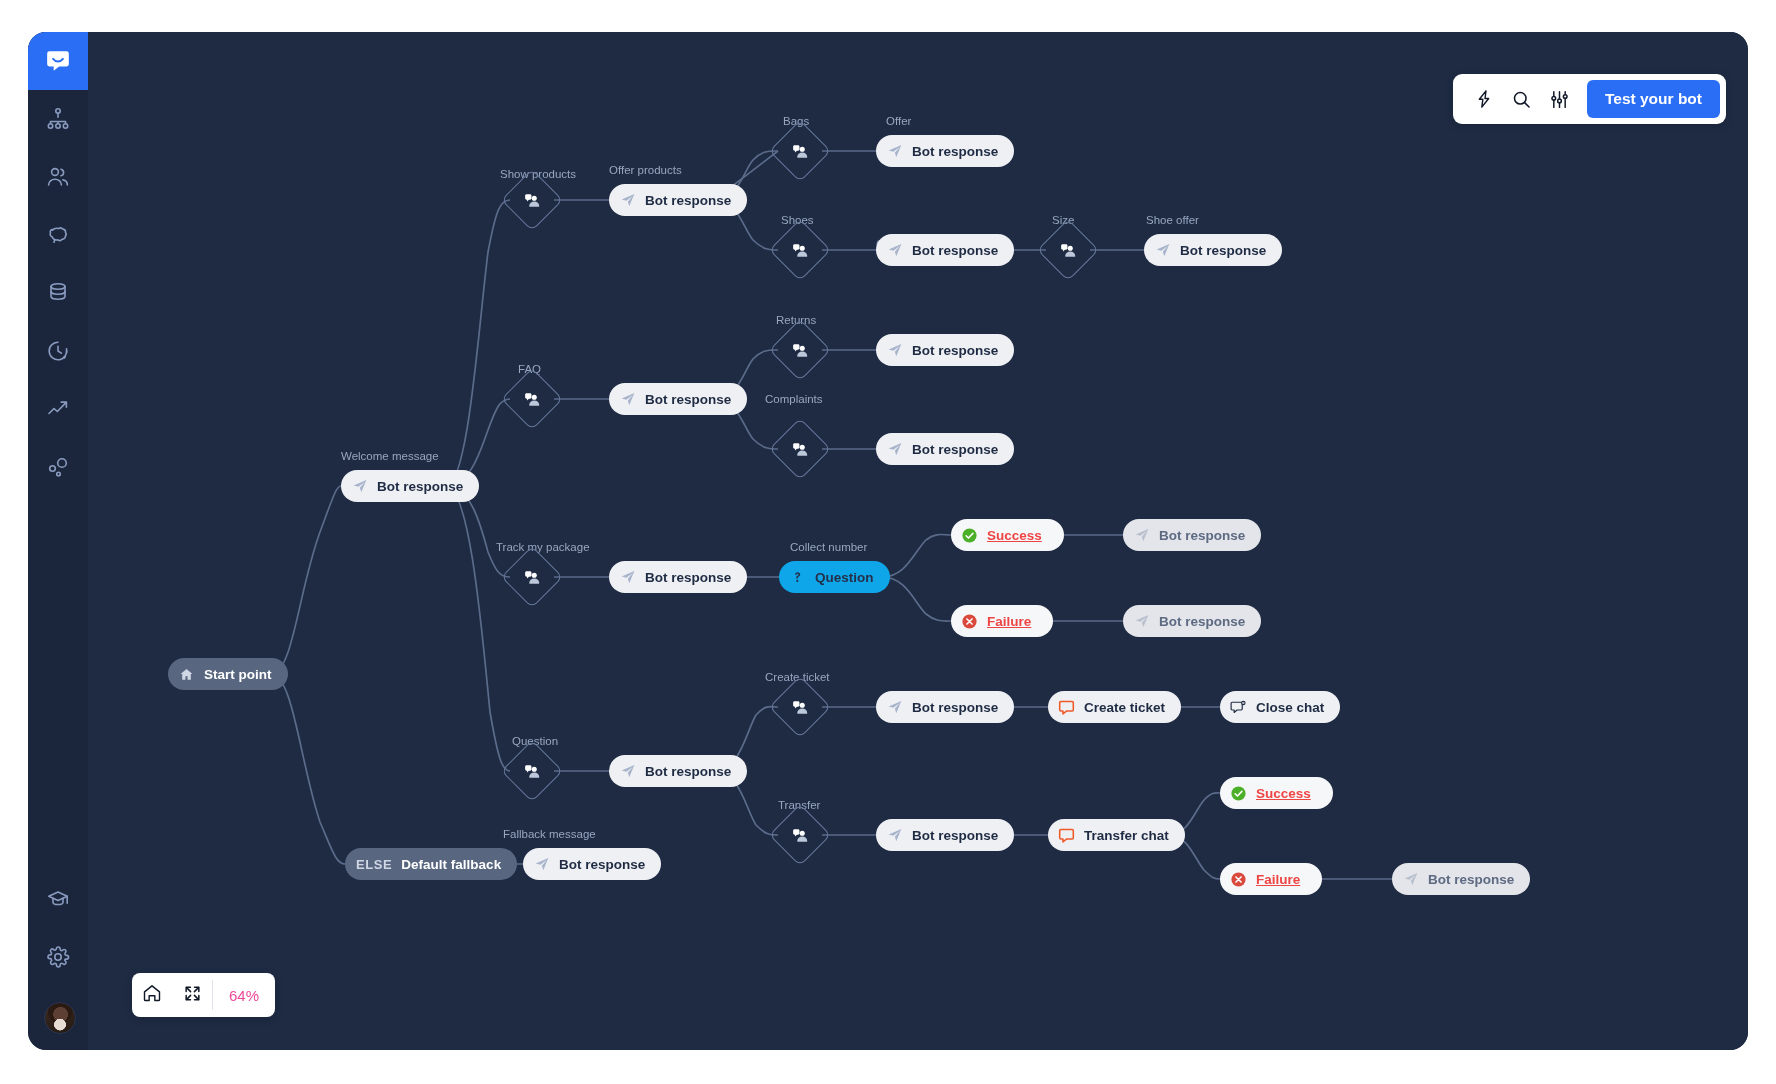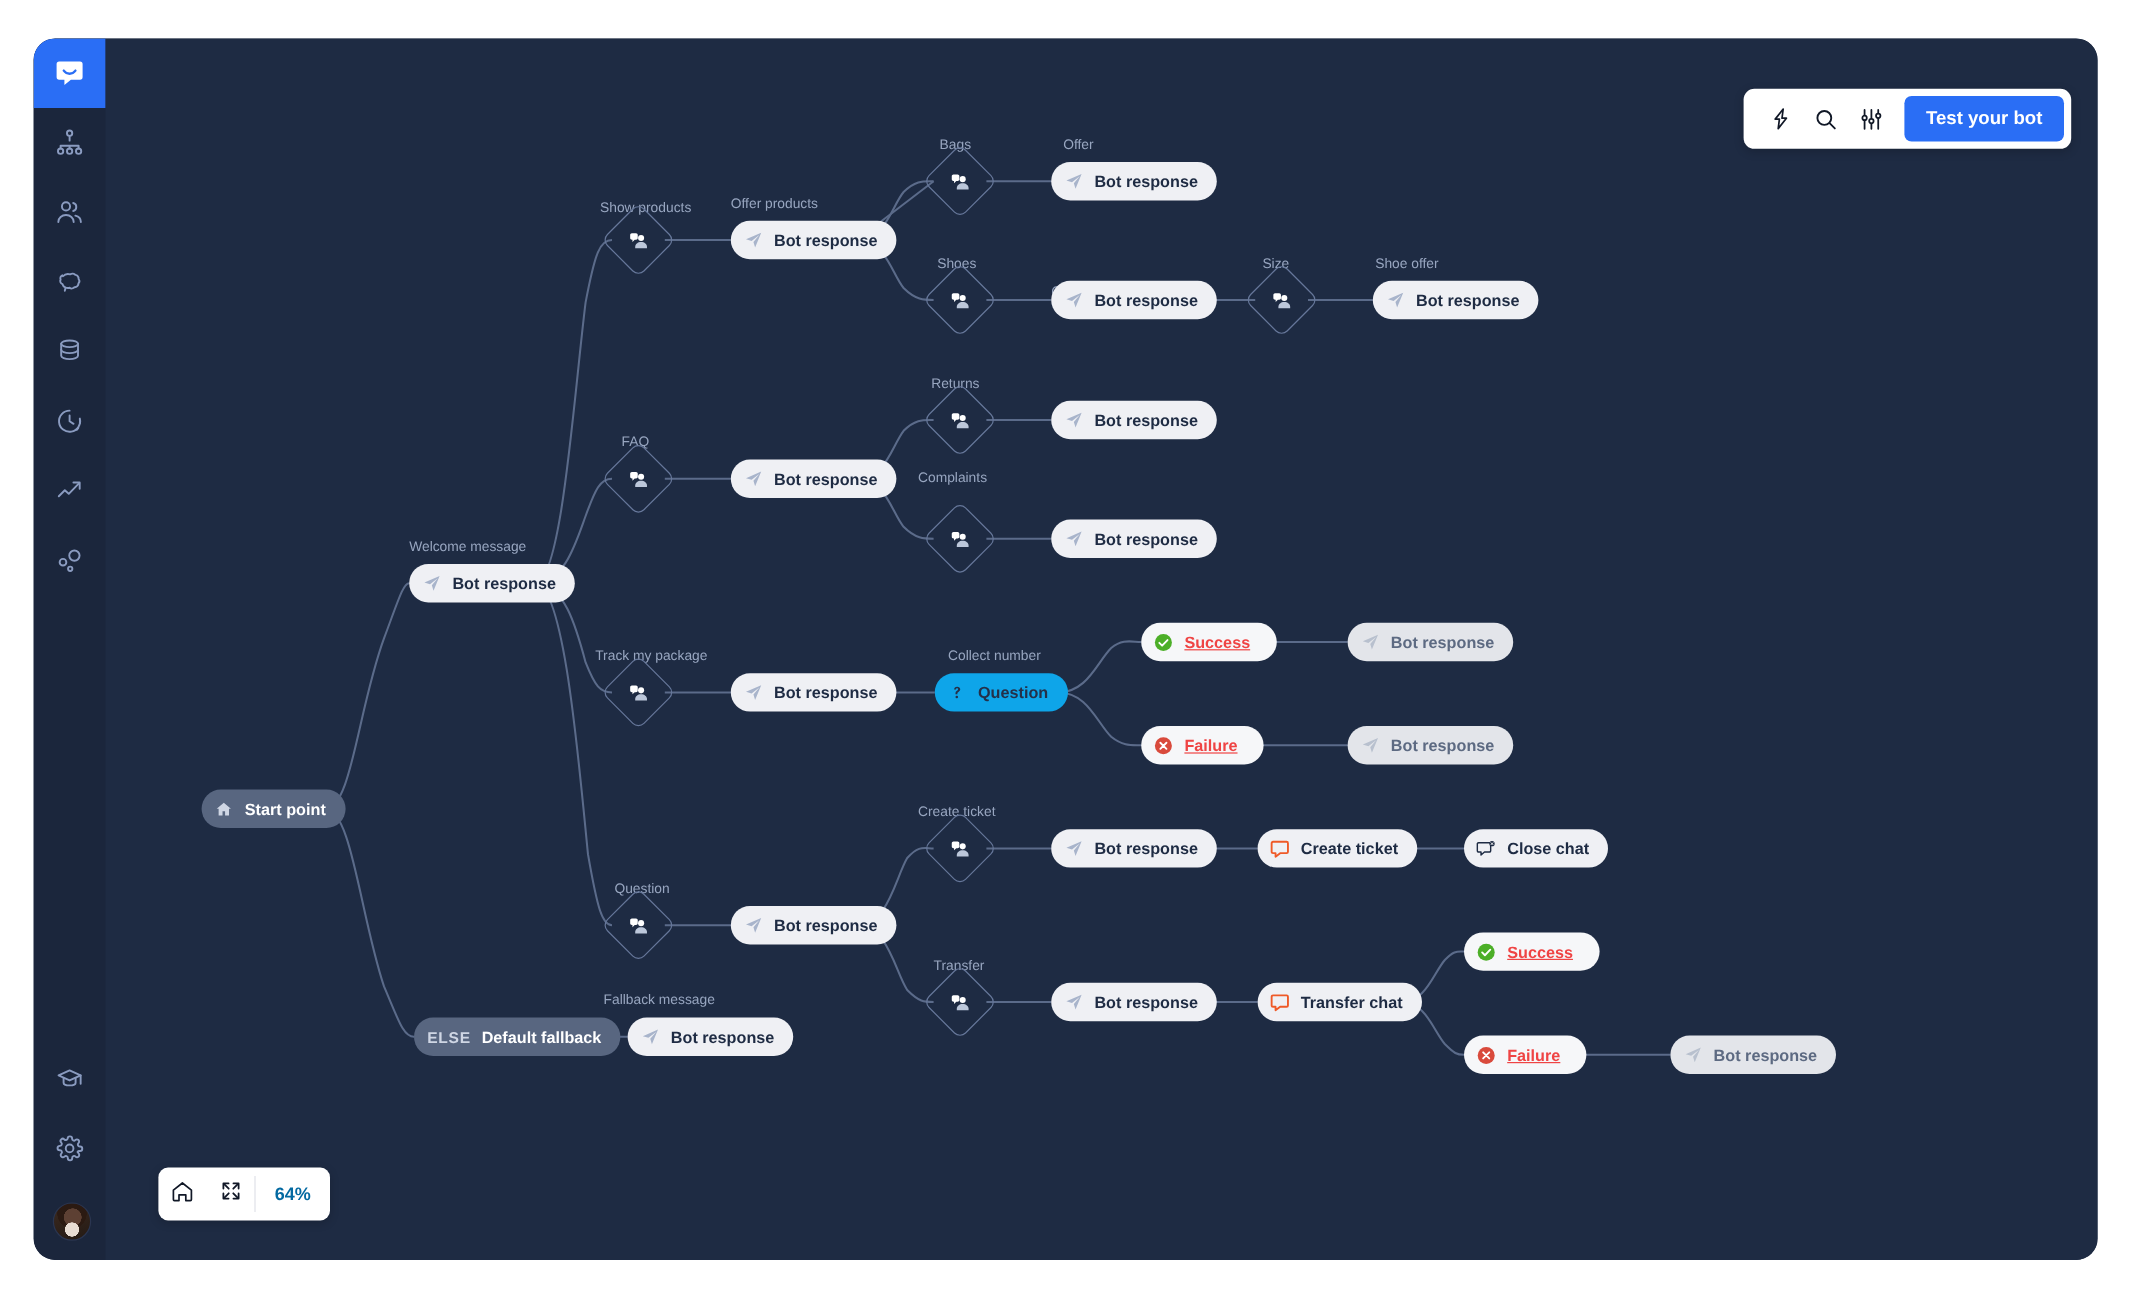--- a/index.html
+++ b/index.html
@@ -222,22 +222,22 @@
     width: 40px; height: 44px;
     display: flex; align-items: center; justify-content: center;
     cursor: pointer;
   }
   #zoom-divider {
     width: 1px; height: 30px; background: #dfe2e8;
   }
   #zoom-level {
     padding: 0 16px;
     font-size: 15px;
-    font-weight: bold;
-    color: #0369a1;
+    font-weight: normal;
+    color: #ec4899;
   }
 </style>
 </head>
 <body>
 
 <div id="app">
 
   <div id="sidebar">
 
     <div class="rail-item active" style="top:0">

